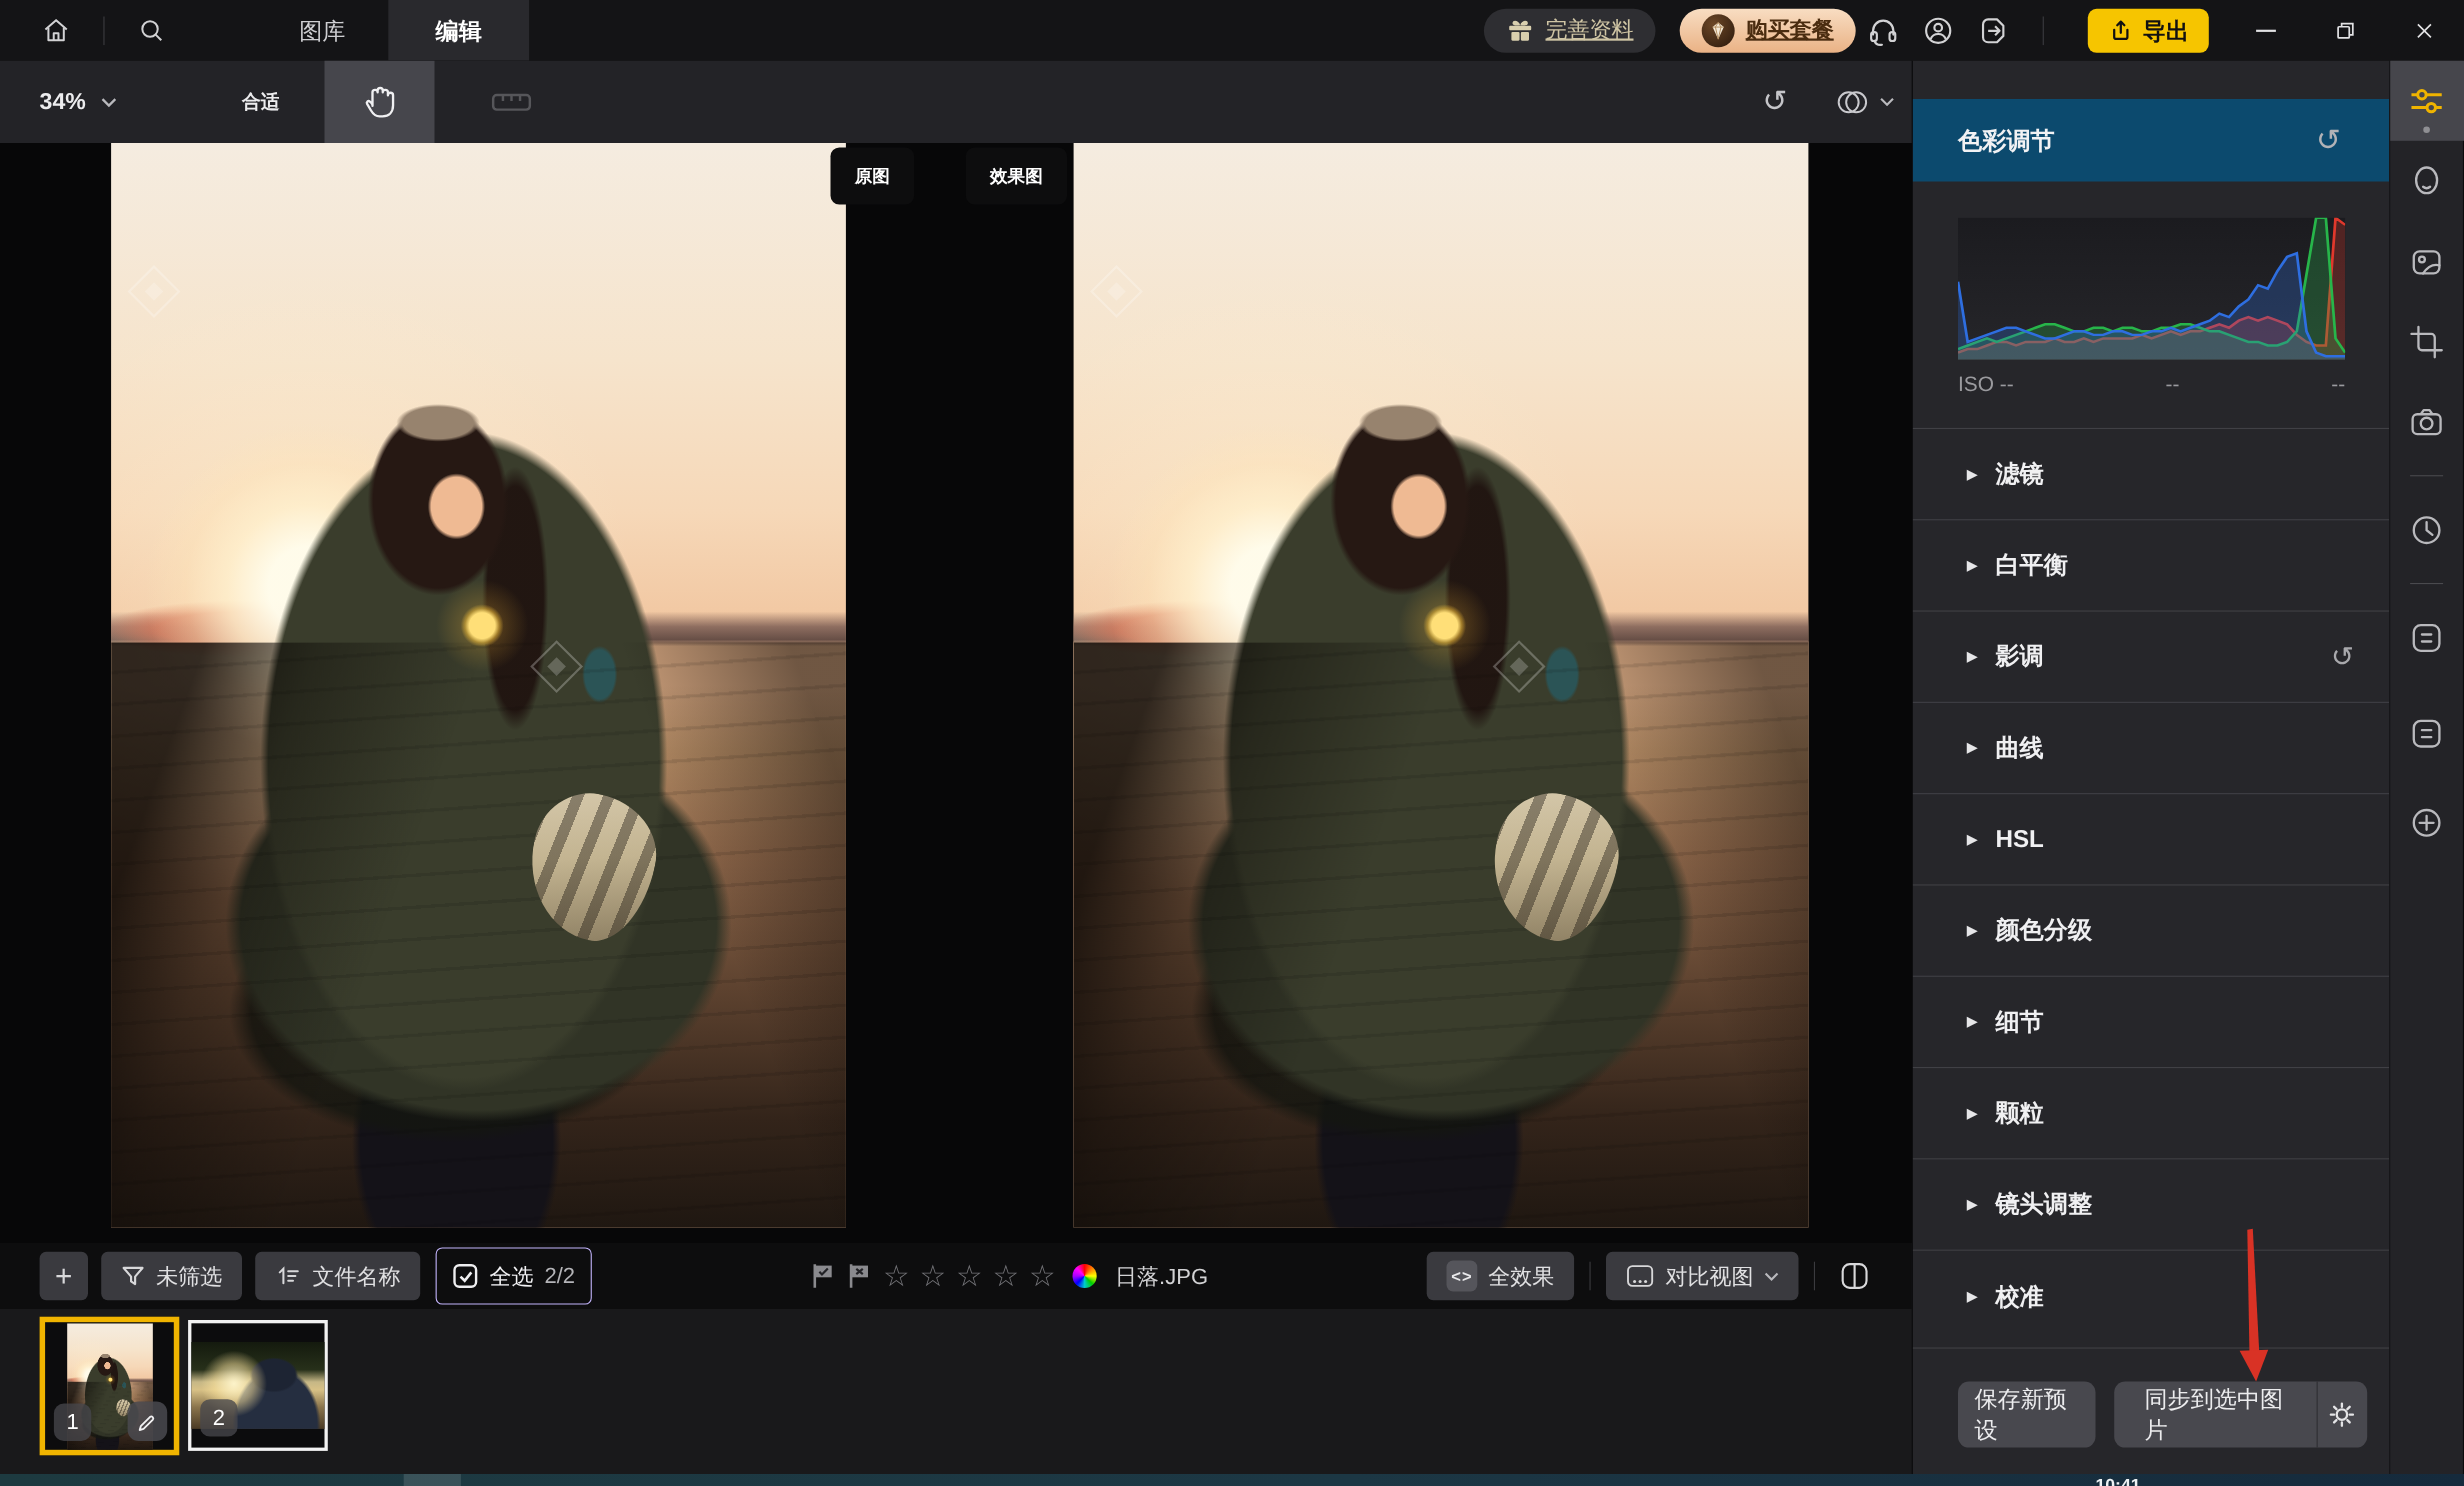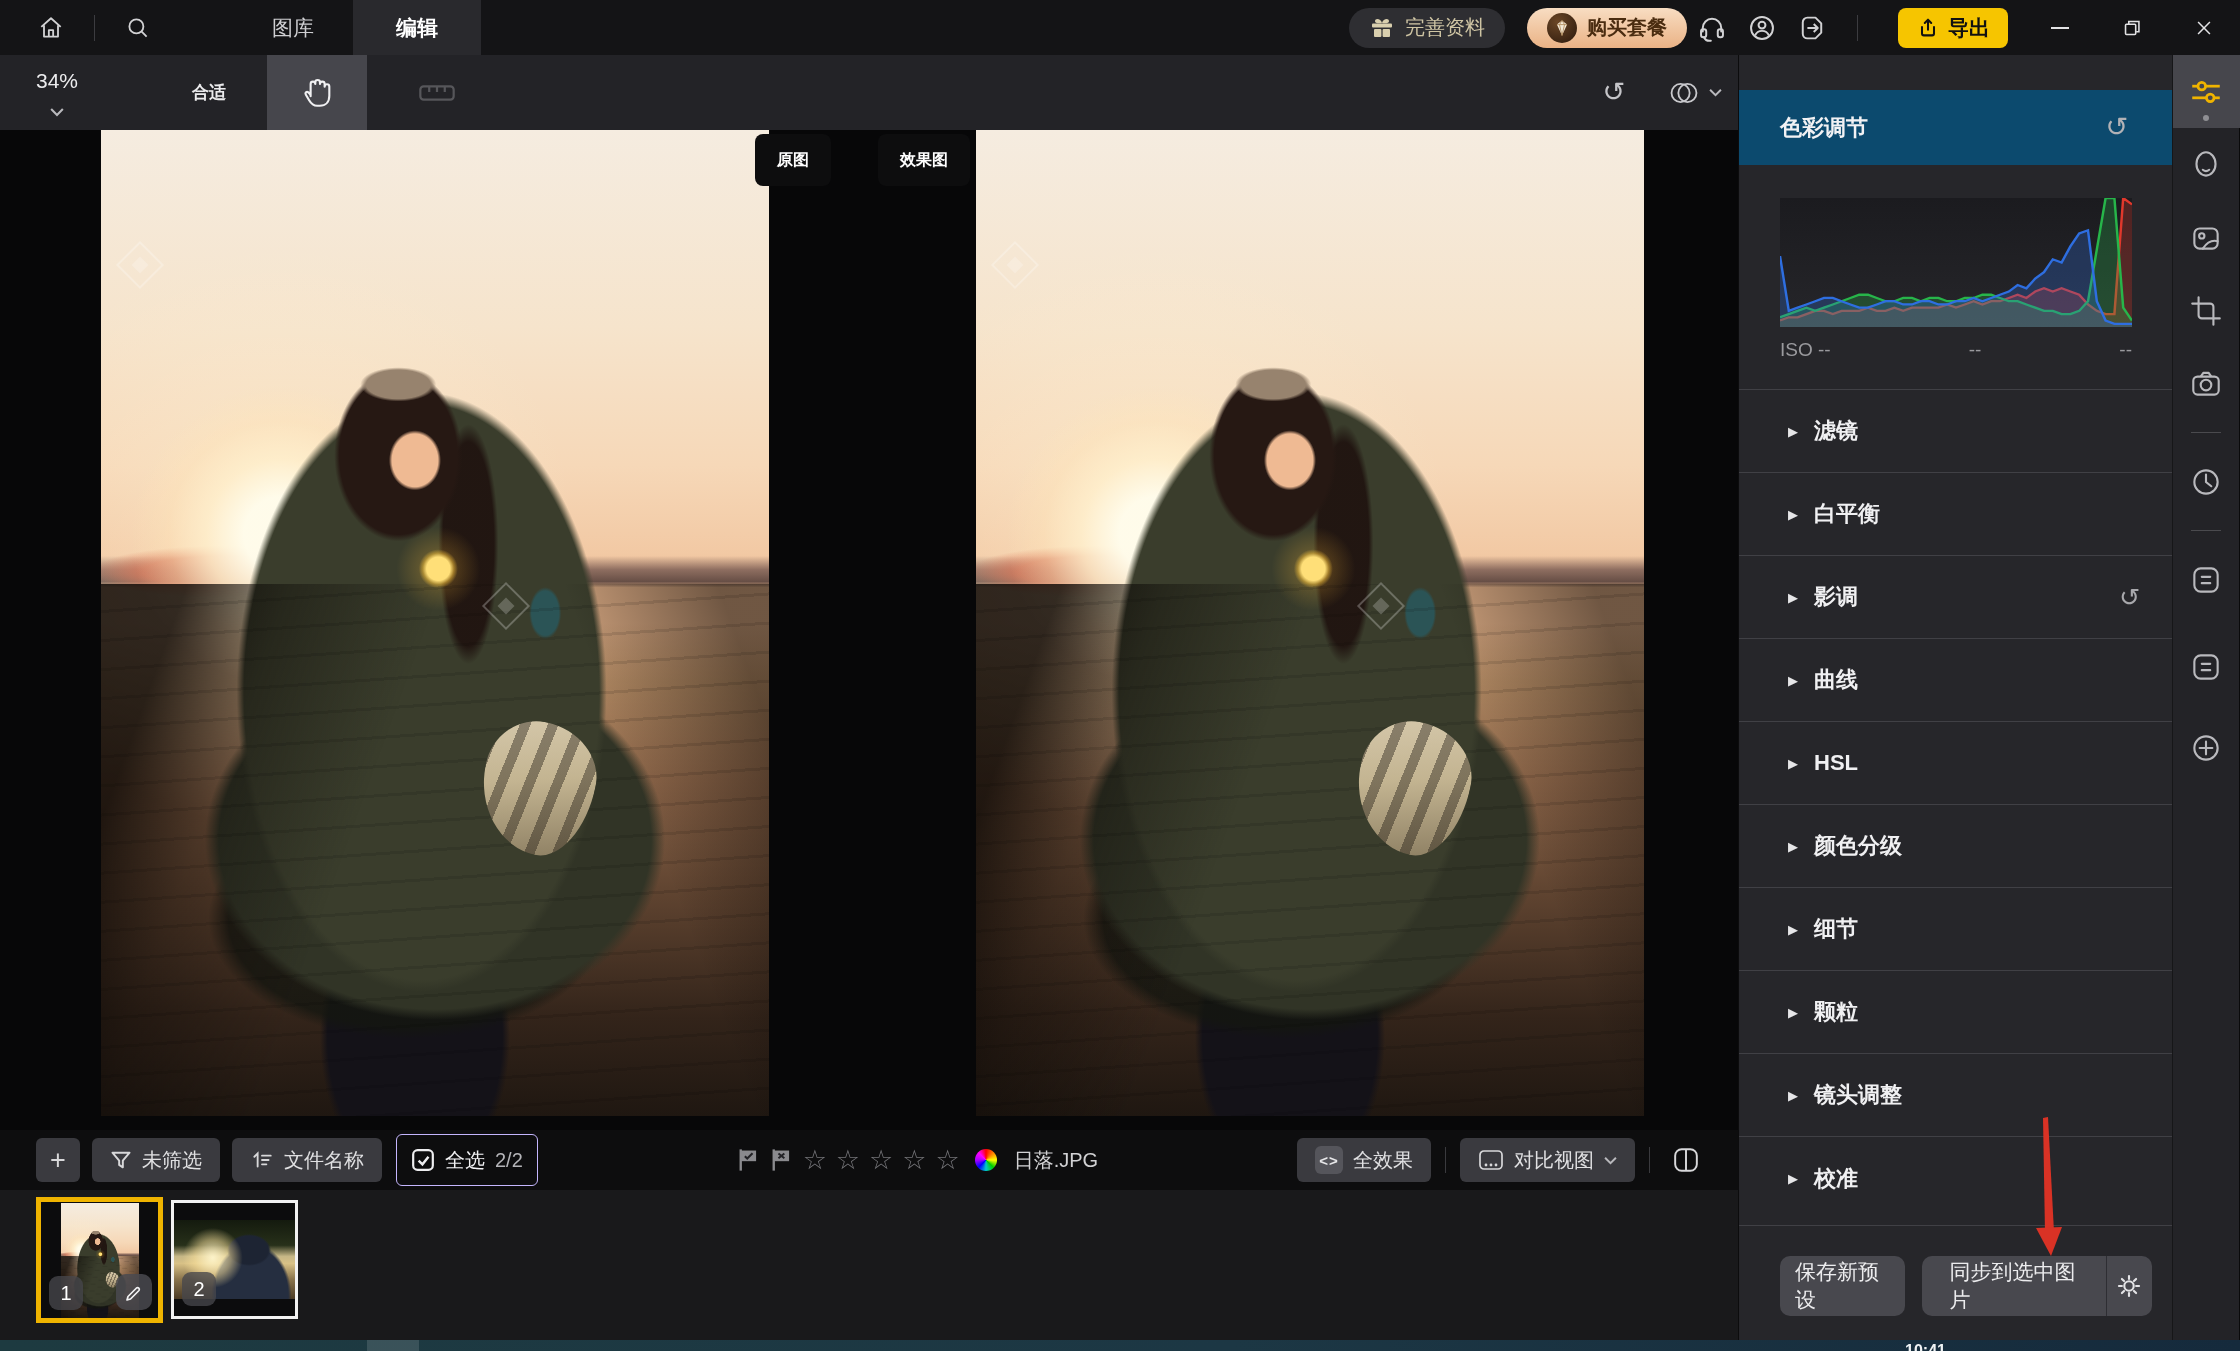--- a/index.html
+++ b/index.html
@@ -8,36 +8,36 @@
   .window { position:relative; width:2240px; height:1351px; background:#0a0a0b; overflow:hidden; color:#d8d8da; }
 
   
   .topbar { position:absolute; top:0; left:0; right:0; height:55px; background:#141416; display:flex; align-items:center; padding-left:16px; z-index:5; }
   .icon-btn { width:70px; height:55px; display:flex; align-items:center; justify-content:center; }
   .v-div { width:1px; height:26px; background:#3c3c40; margin:0 8px; }
   .tab { height:55px; display:flex; align-items:center; justify-content:center; font-size:21px; color:#cfcfd2;text-align:center; }
   .tab.gallery { width:120px; margin-left:60px; }
   .tab.edit { width:128px; background:#29292d; color:#fff; font-weight:bold; }
   .tb-right { margin-left:auto; display:flex; align-items:center; }
-  .pill { height:40px; border-radius:20px; display:flex; align-items:center; padding:0 20px; gap:10px; font-size:20px; }
+  .pill { height:40px; border-radius:20px; display:flex; align-items:center; padding:0 20px; gap:10px; font-size:20px;text-decoration:underline; }
   .pill.profile { background:#2e2e32; color:#cfc5a4; }
   .pill.buy { background:linear-gradient(180deg,#f8ddc2,#eab285); color:#4a2c10; font-weight:bold; margin-left:22px; }
   .gem-circle { width:30px; height:30px; border-radius:50%; background:radial-gradient(circle at 35% 30%,#6b4626,#2a180c); display:flex; align-items:center; justify-content:center; }
   .tb-icon { width:50px; height:55px; display:flex; align-items:center; justify-content:center; }
   .tb-icon:first-of-type { margin-left:30px; }
   .export-btn { height:40px; padding:0 18px; background:#f6c500; border-radius:8px; color:#111; font-size:21px; font-weight:bold; display:flex; align-items:center; gap:8px; margin:0 16px 0 20px; }
   .win-ctl { width:72px; height:55px; display:flex; align-items:center; justify-content:center; }
   .min-bar { width:18px; height:2px; background:#e2e2e4; }
 
   
   .main-row { position:absolute; top:55px; left:0; right:0; bottom:11px; display:flex; }
   .canvas-col { width:1738px; display:flex; flex-direction:column; }
 
   .canvas-toolbar { height:75px; background:#232327; display:flex; align-items:center; padding:0 16px 0 36px; }
-  .zoom-ctl { display:flex; align-items:center; gap:14px; font-size:21px; font-weight:normal; color:#ececee;flex-direction:column; }
+  .zoom-ctl { display:flex; align-items:center; gap:14px; font-size:21px; font-weight:bold; color:#ececee; }
   .fit-label { margin-left:114px; font-size:17px; font-weight:bold; color:#ececee; }
   .hand-btn { margin-left:41px; width:100px; height:75px; background:#46464c; display:flex; align-items:center; justify-content:center; }
   .ruler-btn { margin-left:40px; width:60px; height:75px; display:flex; align-items:center; justify-content:center; }
   .ct-right { margin-left:auto; display:flex; align-items:center; gap:42px; }
   .undo-glyph { font-size:27px; color:#c5c5c9; line-height:1; }
   .compare-ctl { display:flex; align-items:center; gap:8px; }
 
   .canvas { flex:1; position:relative; background:#070708; overflow:hidden; }
   .photo { position:absolute; top:0; width:668px; height:986px; overflow:hidden;
     background:

